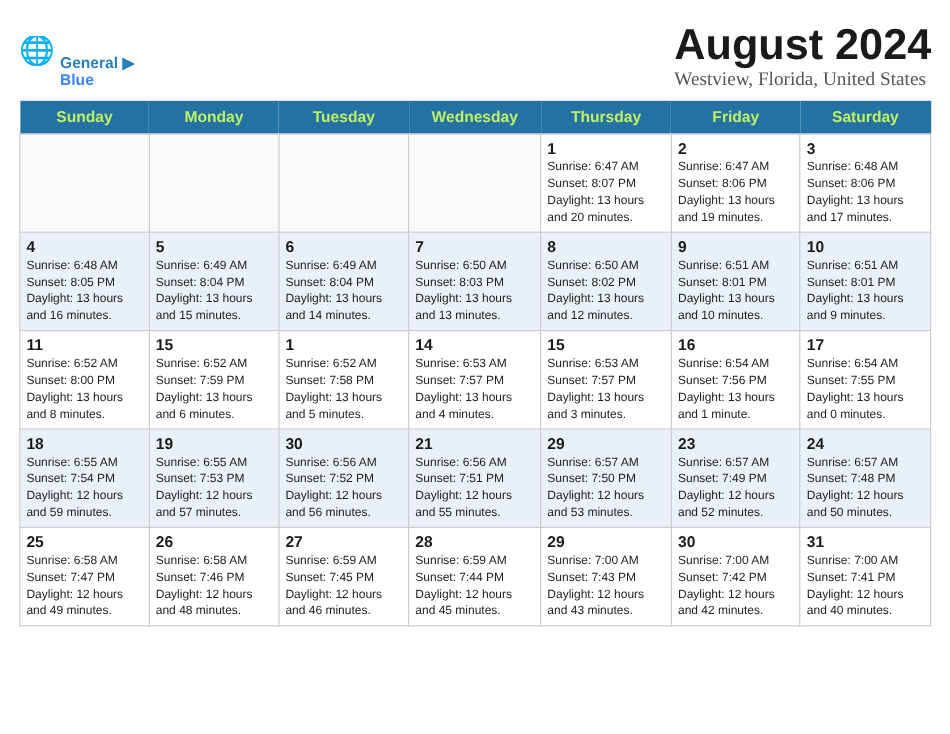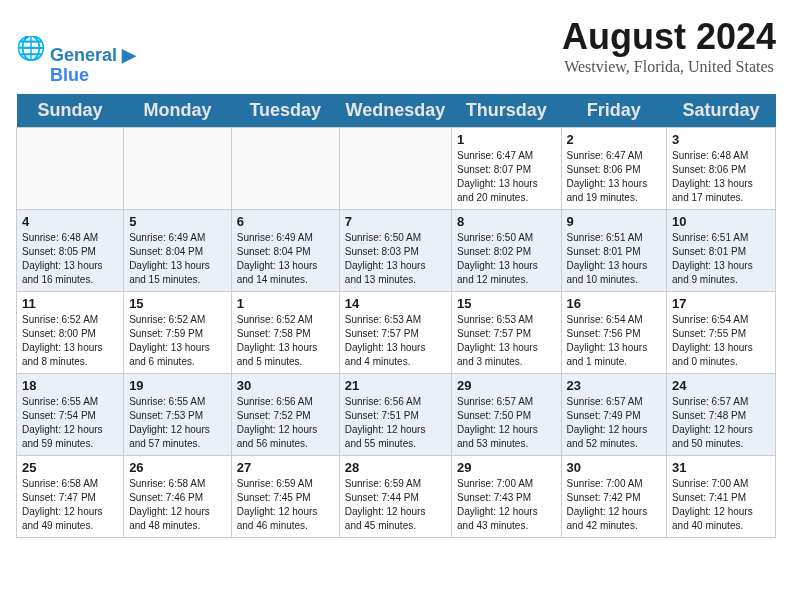--- a/index.html
+++ b/index.html
@@ -14,57 +14,57 @@
       display: flex;
       justify-content: space-between;
       align-items: flex-start;
       margin-bottom: 8px;
     }
     .logo {
       display: flex;
       align-items: center;
     }
     .logo-text {
-      font-size: 18px;
+      font-size: 13px;
       font-weight: bold;
       color: #1a5276;
       line-height: 1.1;
       margin-top: 30px;
     }
     .logo-text span {
       color: #2980b9;
     }
     .logo-icon {
       width: 30px;
       height: 30px;
       margin-right: 4px;
     }
     .title-block {
-      text-align: center;
+      text-align: left;
     }
     .month-year {
       font-size: 36px;
       font-weight: bold;
       color: #1a1a1a;
     }
     .location {
       font-size: 16px;
       color: #555;
       font-family: Liberation Serif, serif;
     }
     table {
       width: 100%;
       border-collapse: collapse;
       font-size: 11px;
     }
     thead tr th {
       background-color: #2471a3;
-      color: #e5e5e5;
+      color: #bef264;
       padding: 6px 4px;
-      font-size: 18px;
+      font-size: 13px;
       font-weight: bold;
     }
     tbody tr td {
       border: 1px solid #ccc;
       vertical-align: top;
       padding: 4px 5px;
       width: 113px;
       height: 80px;
       background: #fff;
     }

